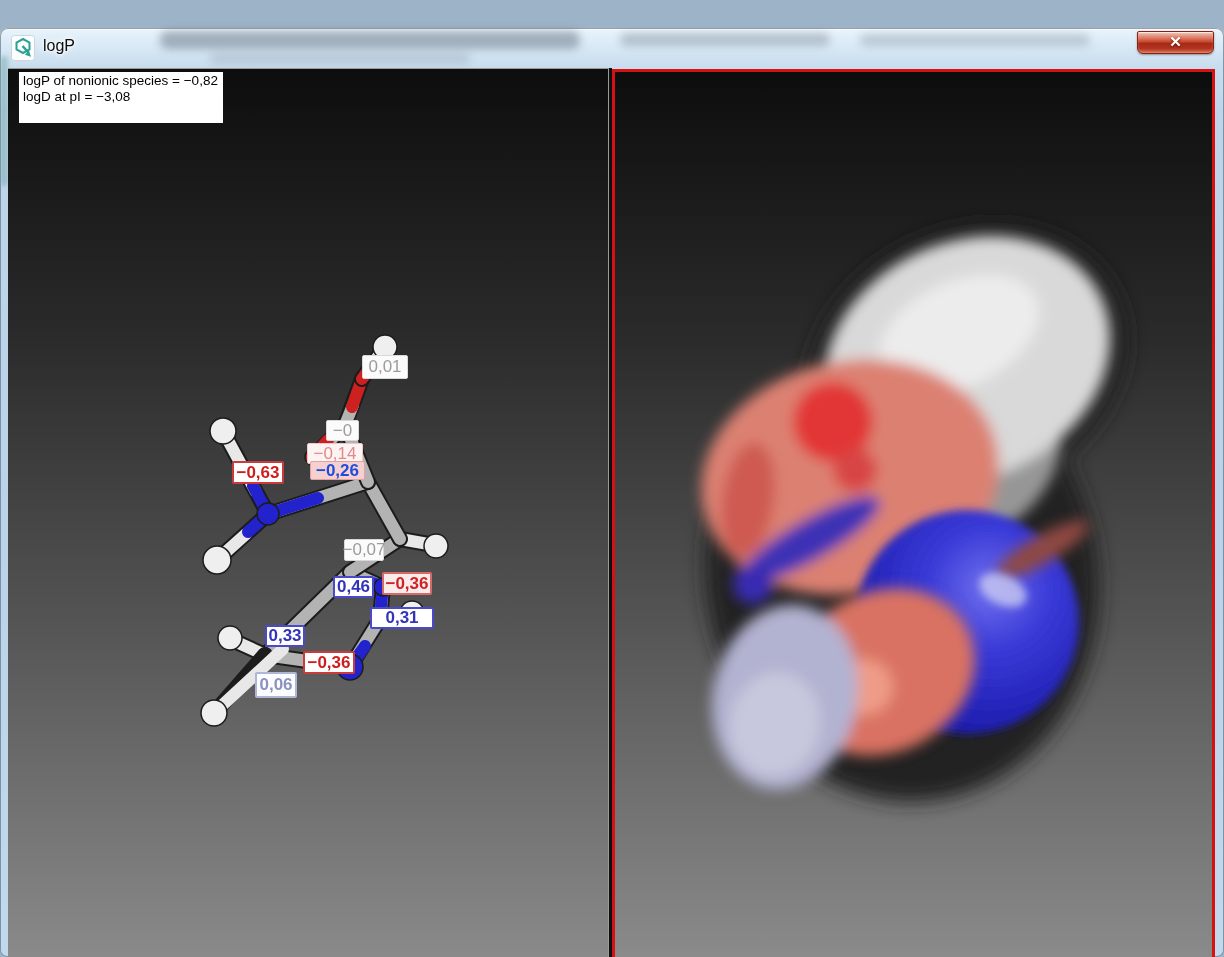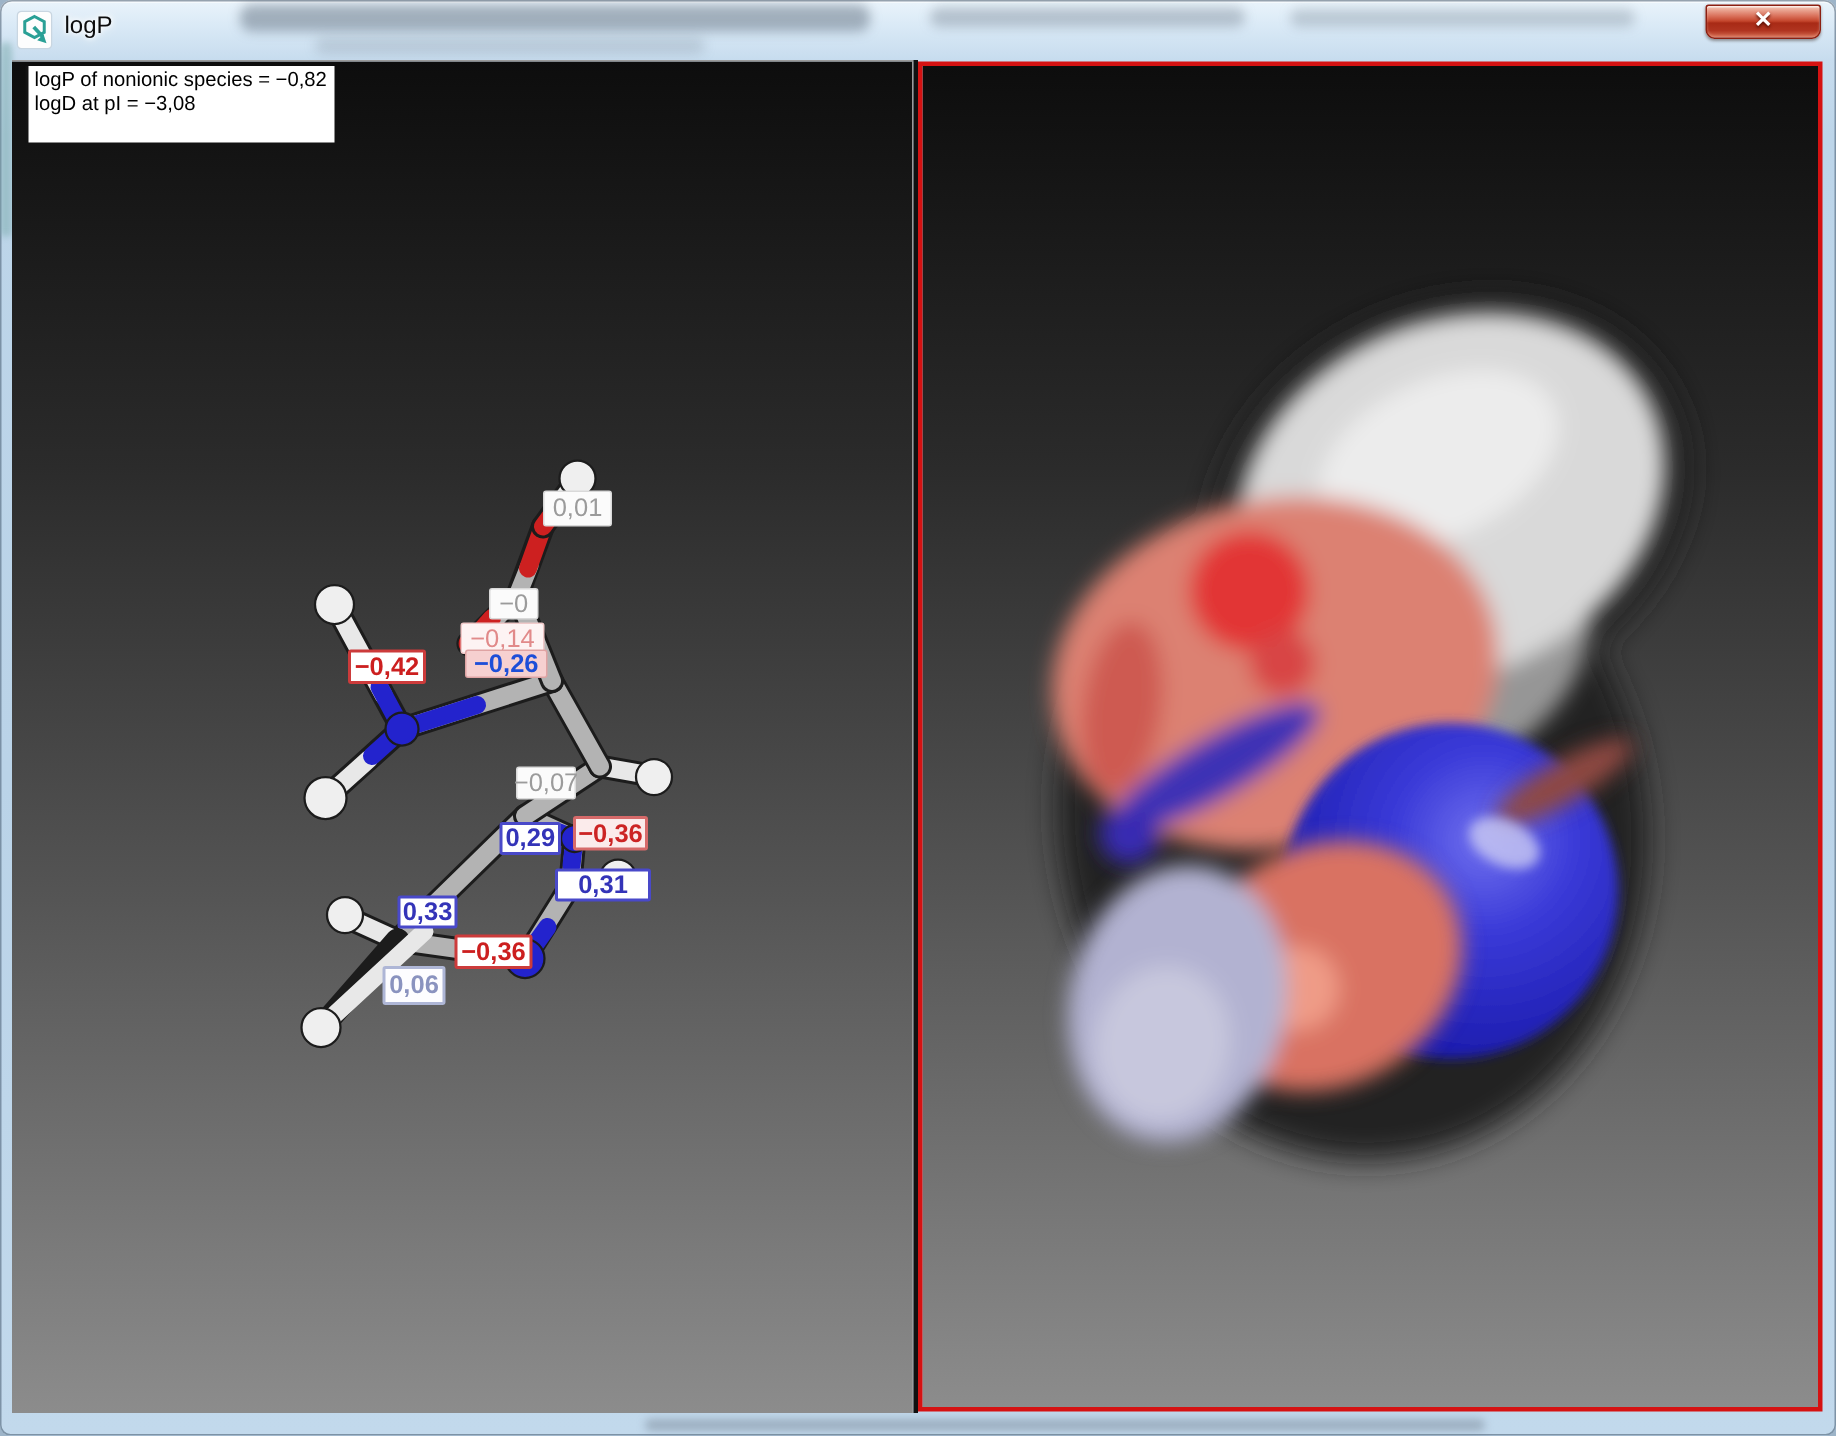--- a/index.html
+++ b/index.html
@@ -1,20 +1,20 @@
 <!DOCTYPE html>
 <html><head>
 <meta charset="utf-8">
 <style>
   html,body{margin:0;padding:0;width:1224px;height:957px;overflow:hidden;
     font-family:"Liberation Sans",sans-serif;background:#9db4c8;}
   
   .frame{position:absolute;inset:0;border-radius:8px 8px 7px 7px;
     background:linear-gradient(180deg,#eaf4fb 0px,#d9e9f6 18px,#c7dcee 40px,#bdd5e9 90px,#bad3e8 520px,#c2d9ec 100%);
-    box-shadow:inset 0 0 0 1px rgba(70,90,110,.55), inset 0 2px 0 rgba(255,255,255,.55);}
+    box-shadow:inset 0 0 0 1px rgba(70,90,110,.55), inset 0 2px 0 rgba(255,255,255,.55);margin-top:28px;}
   .blur-blob{position:absolute;filter:blur(4px);border-radius:8px;pointer-events:none;}
   
   .titlebar{position:absolute;left:0;top:0;width:100%;height:40px;border-radius:8px 8px 0 0;}
   .win-icon{position:absolute;left:11px;top:7px;width:24px;height:26px;}
   .title-text{position:absolute;left:43px;top:9px;font-size:16px;color:#0d0d0d;
     text-shadow:0 0 9px #fff,0 0 5px #fff,0 0 3px #fff;}
   .close-btn{position:absolute;left:1137px;top:3px;width:77px;height:23px;
     border:1px solid #8c2012;border-radius:2px 2px 6px 6px;box-sizing:border-box;
     background:linear-gradient(180deg,#f6cdbd 0%,#e9a18e 14%,#d9705a 32%,#c4452c 48%,#a82a15 54%,#b03420 78%,#cf6146 96%);
     box-shadow:inset 0 1px 0 rgba(255,255,255,.65), inset 0 -1px 2px rgba(255,205,185,.35), 0 1px 2px rgba(40,20,10,.4);
@@ -155,23 +155,23 @@
     </svg>
     <div class="overlay-box">
       <div>logP of nonionic species = −0,82</div>
       <div>logD at pI = −3,08</div>
     </div>
     <div style="position:absolute;inset:0;">
         <div class="atom-label lbl-gray" style="left: 354px; top: 286px; width: 46px; height: 24px;">0,01</div>
         <div class="atom-label lbl-gray" style="left: 318px; top: 351px; width: 33px; height: 21px;">−0</div>
         <div class="atom-label lbl-pink-soft" style="left: 299px; top: 374px; width: 56px; height: 21px;">−0,14</div>
         <div class="atom-label lbl-pink" style="left: 302px; top: 392px; width: 55px; height: 19px;">−0,26</div>
-        <div class="atom-label lbl-red" style="left: 224px; top: 392px; width: 52px; height: 23px;">−0,42</div>
+        <div class="atom-label lbl-red" style="left: 224px; top: 392px; width: 52px; height: 23px;">−0,63</div>
         <div class="atom-label lbl-gray" style="left: 336px; top: 470px; width: 40px; height: 22px;">−0,07</div>
-        <div class="atom-label lbl-blue" style="left: 325px; top: 507px; width: 41px; height: 22px;">0,29</div>
+        <div class="atom-label lbl-blue" style="left: 325px; top: 507px; width: 41px; height: 22px;">0,46</div>
         <div class="atom-label lbl-red-tint" style="left: 374px; top: 503px; width: 50px; height: 23px;">−0,36</div>
         <div class="atom-label lbl-blue" style="left: 362px; top: 538px; width: 64px; height: 22px;">0,31</div>
         <div class="atom-label lbl-blue" style="left: 257px; top: 556px; width: 40px; height: 22px;">0,33</div>
         <div class="atom-label lbl-blue-soft" style="left: 247px; top: 603px; width: 42px; height: 26px;">0,06</div>
         <div class="atom-label lbl-red" style="left: 295px; top: 582px; width: 52px; height: 23px;">−0,36</div>
       </div>
   </div>
 
   <div class="content-sep"></div>
 

